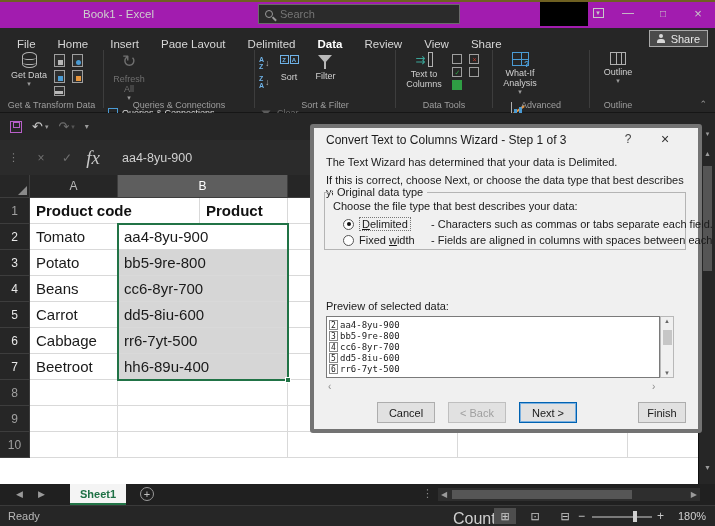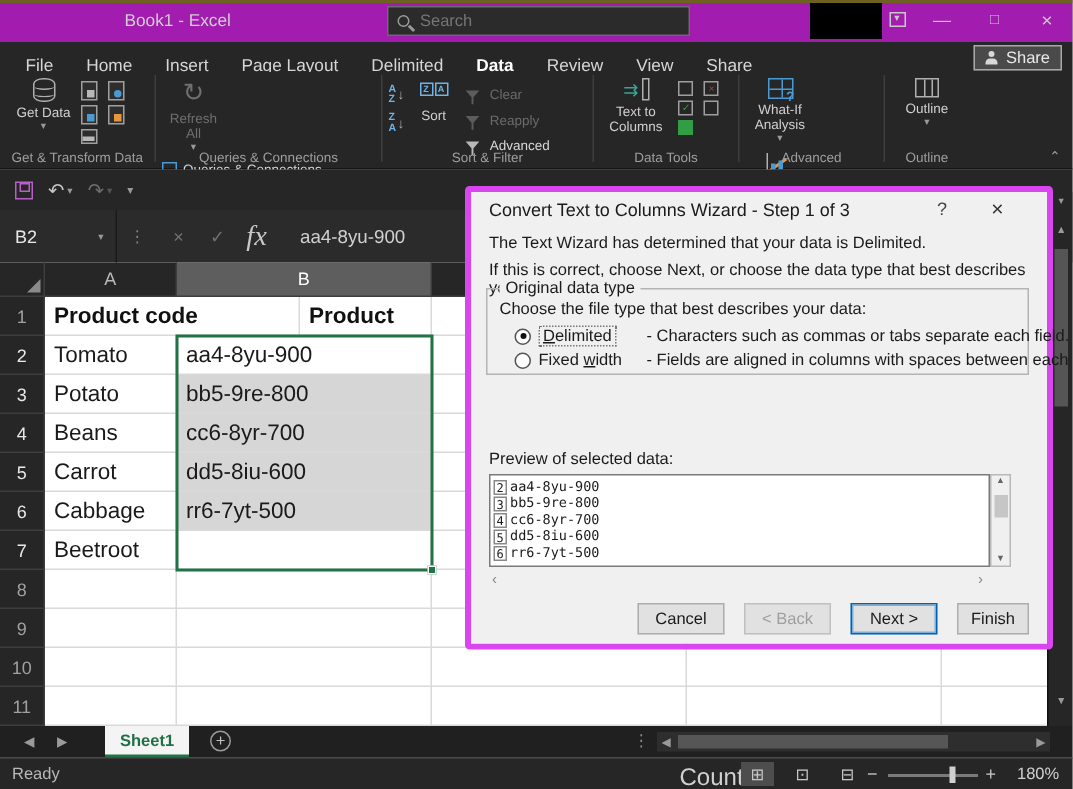--- a/index.html
+++ b/index.html
@@ -132,21 +132,21 @@
   .st-count { position:absolute; left:453px; top:4px; font-size:16px; color:#d0d0d0;}
   .viewbtn { position:absolute; top:2px; width:22px; height:16px; display:flex; align-items:center; justify-content:center; color:#c8c8c8; font-size:11px;}
   .viewbtn.active { background:#4d4d4d; }
   .zminus { position:absolute; left:578px; top:3px; color:#c8c8c8; font-size:12px;}
   .ztrack { position:absolute; left:592px; top:10px; width:60px; height:1.5px; background:#7a7a7a;}
   .zthumb { position:absolute; left:633px; top:5px; width:4px; height:11px; background:#d0d0d0;}
   .zplus { position:absolute; left:657px; top:3px; color:#c8c8c8; font-size:12px;}
   .zpct { position:absolute; left:678px; top:4px; color:#d0d0d0; font-size:11px;}
 
   
-  .redbox { position:absolute; left:310px; top:124px; width:392px; height:309px; border:4px solid #d946ef; border-radius:3px; z-index:5;}
+  .redbox { position:absolute; left:310px; top:124px; width:392px; height:309px; border:4px solid #737373; border-radius:3px; z-index:5;}
   .dlg { position:absolute; inset:0; background:#f0f0f0; font-size:11px; color:#1a1a1a;}
   .dlg-title { position:absolute; left:12px; top:5px; font-size:12px;}
   .dlg-help { position:absolute; right:62px; top:4px; font-size:12px; color:#444; width:16px; text-align:center;}
   .dlg-close { position:absolute; right:24px; top:3px; font-size:14px; color:#333; width:18px; text-align:center;}
   .dlg-l1 { position:absolute; left:12px; top:28px;}
   .dlg-l2 { position:absolute; left:12px; top:46px;}
   .gbox { position:absolute; left:10px; top:64px; width:362px; height:58px; border:1px solid #b4b4b4;}
   .gbox-label { position:absolute; left:8px; top:-7px; background:#f0f0f0; padding:0 4px;}
   .gb-choose { position:absolute; left:8px; top:7px;}
   .radiorow { position:absolute; left:18px; display:flex; align-items:center;}
@@ -162,21 +162,21 @@
   .pvrow { display:flex; align-items:center; height:11px;}
   .pvnum { border:1px solid #888; min-width:9px; height:10px; font-size:8px; line-height:9px; text-align:center; margin-right:2px;}
   .vscroll { position:absolute; left:346px; top:188px; width:14px; height:62px; border:1px solid #b8b8b8; background:#f0f0f0;}
   .vs-el { position:absolute; left:0; width:12px; text-align:center; color:#666; font-size:6px;}
   .vs-thumb { position:absolute; left:2px; top:13px; width:9px; height:15px; background:#c6c6c6;}
   .harrow { position:absolute; top:253px; color:#8a8a8a; font-size:10px;}
   .btnrow { position:absolute; left:0; top:274px; width:100%; display:flex; justify-content:flex-end; gap:13px; padding-right:12px;}
   .dbtn { min-width:58px; height:21px; background:#e1e1e1; border:1px solid #adadad; font-size:11px; color:#1a1a1a; display:flex; align-items:center; justify-content:center; font-family:"Liberation Sans",sans-serif;}
   .dbtn.disabled { color:#9f9f9f; border-color:#bfbfbf;}
   .dbtn.primary { border:1px solid #0062b1; box-shadow:inset 0 0 0 1px #7ab0e0;}
-  .dbtn.finish { min-width:48px; }
+  .dbtn.finish { min-width:48px;margin-left:48px; }
 </style>
 </head>
 <body>
 
 <div class="win">
 
   <div class="titlebar">
     <div class="tb-title">Book1 - Excel</div>
     <div class="searchbox">
       <span class="mag"></span>
@@ -278,20 +278,24 @@
             <span class="azarrow">↓</span>
         </div>
       </div>
       <div class="bigbtn" style="width:30px">
         <span class="sorticon" style="margin-top:3px">
             <b>Z</b>
             <b>A</b>
           </span>
         <span class="blabel" style="margin-top:8px">Sort</span>
       </div>
+      <div class="bigbtn" style="width:34px">
+        <span class="funnel"></span>
+        <span class="blabel" style="margin-top:8px">Filter</span>
+      </div>
       <div style="display:inline-flex; flex-direction:column; gap:2px; padding-top:7px; vertical-align:top;">
         <div class="smallrow">
           <span class="funnel small dis"></span>
           <span class="srlabel dis">Clear</span>
         </div>
         <div class="smallrow">
           <span class="funnel small dis"></span>
           <span class="srlabel dis">Reapply</span>
         </div>
         <div class="smallrow">
@@ -357,24 +361,20 @@
         <span class="chev">▾</span>
       </span>
     <span style="display:flex;align-items:center;gap:2px">
         <span class="qgly dis">↷</span>
         <span class="chev" style="color:#555">▾</span>
       </span>
     <span class="chev" style="font-size:8px">▾</span>
   </div>
 
   <div class="fbar">
-    <div class="namebox">
-      <span>B2</span>
-      <span class="nb-chev">▾</span>
-    </div>
     <span class="fdots">⋮</span>
     <span class="fico">×</span>
     <span class="fico">✓</span>
     <span class="fico fx">fx</span>
     <span class="fval">aa4-8yu-900</span>
   </div>
 
   <div class="grid">
     <div class="ghead">
       <div class="corner">
@@ -431,20 +431,21 @@
       <div class="rn sel">6</div>
       <div class="cell wA">Cabbage</div>
       <div class="cell wB selgray">rr6-7yt-500</div>
       <div class="cell wC"></div>
         <div class="cell wD"></div>
         <div class="cell wE"></div>
     </div>
     <div class="grow">
       <div class="rn sel">7</div>
       <div class="cell wA">Beetroot</div>
+      <div class="cell wB selgray">hh6-89u-400</div>
       <div class="cell wC"></div>
         <div class="cell wD"></div>
         <div class="cell wE"></div>
     </div>
     <div class="grow">
       <div class="rn">8</div>
       <div class="cell wA"></div>
         <div class="cell wB"></div>
       <div class="cell wC"></div>
         <div class="cell wD"></div>
@@ -453,28 +454,20 @@
     <div class="grow">
       <div class="rn">9</div>
       <div class="cell wA"></div>
         <div class="cell wB"></div>
       <div class="cell wC"></div>
         <div class="cell wD"></div>
         <div class="cell wE"></div>
     </div>
     <div class="grow">
       <div class="rn">10</div>
-      <div class="cell wA"></div>
-        <div class="cell wB"></div>
-      <div class="cell wC"></div>
-        <div class="cell wD"></div>
-        <div class="cell wE"></div>
-    </div>
-    <div class="grow">
-      <div class="rn">11</div>
       <div class="cell wA"></div>
         <div class="cell wB"></div>
       <div class="cell wC"></div>
         <div class="cell wD"></div>
         <div class="cell wE"></div>
     </div>
   </div>
 
   <div class="selbox">
     <div class="fillhandle"></div>

